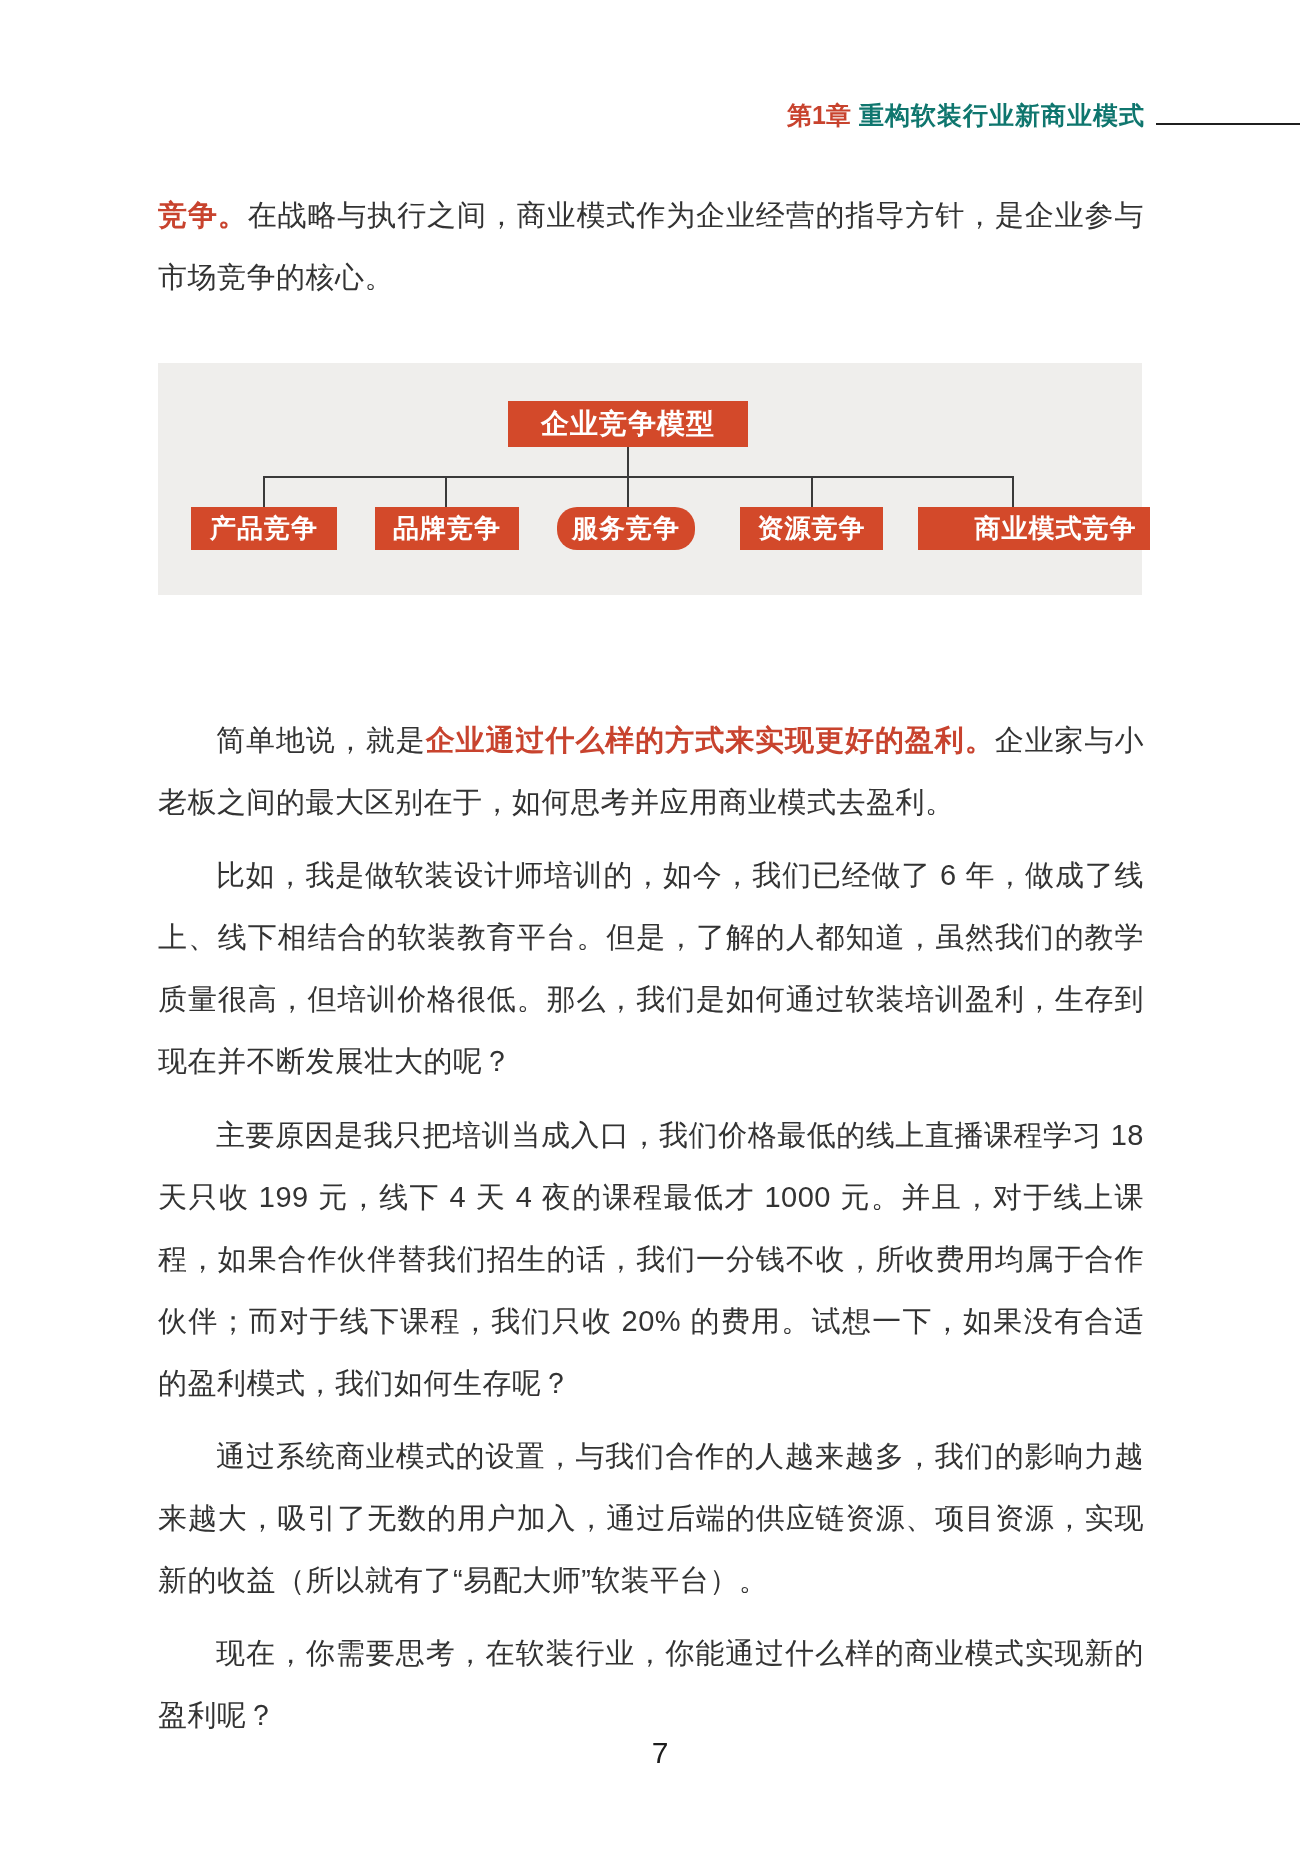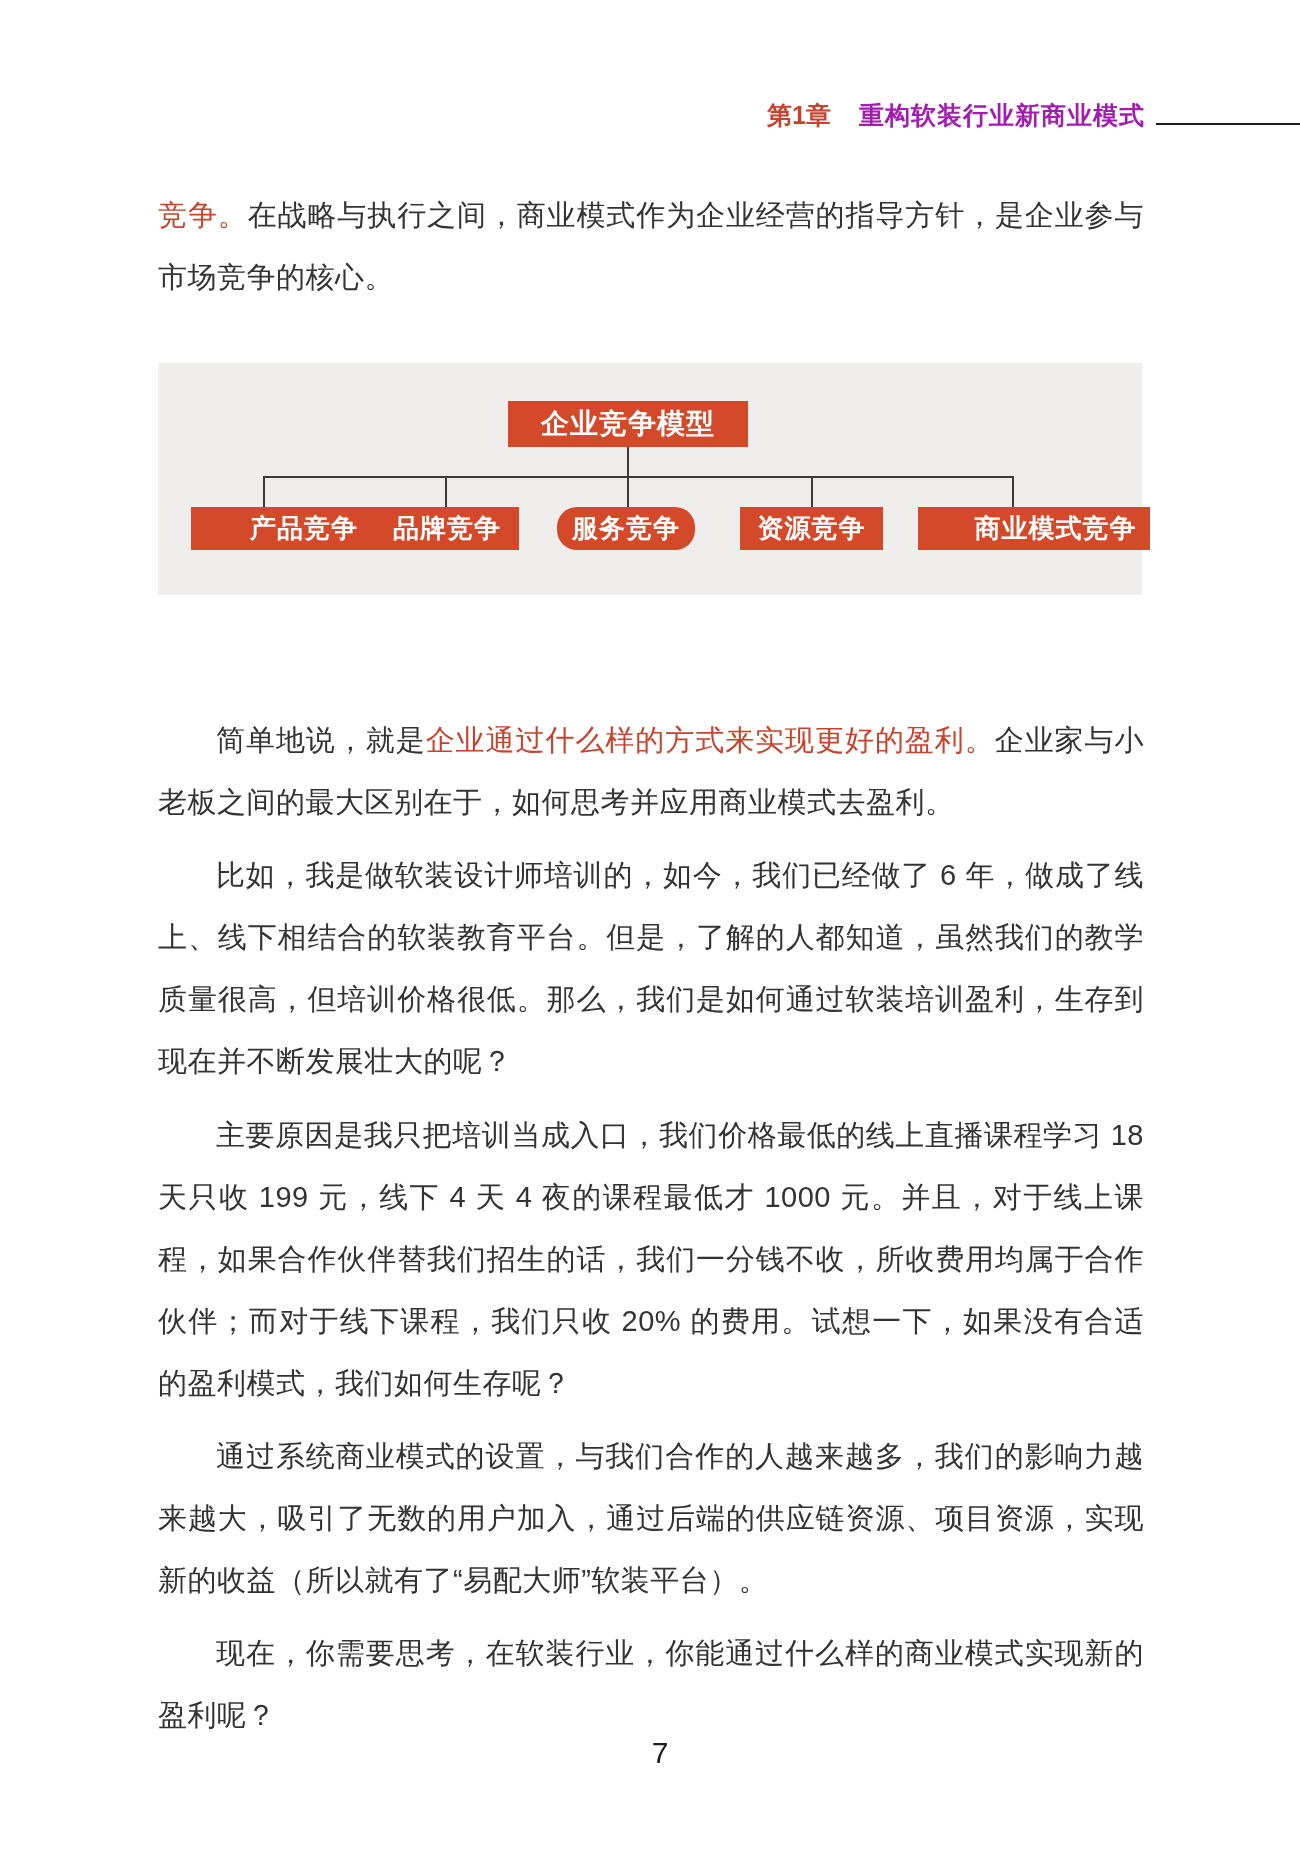--- a/index.html
+++ b/index.html
@@ -24,23 +24,23 @@
     text-align: right;
     font-size: 25px;
     line-height: 34px;
     white-space: nowrap;
   }
   .chapter-number {
     color: #c8432e;
     font-weight: bold;
   }
   .chapter-title {
-    color: #a21caf;
+    color: #0f766e;
     font-weight: bold;
-    margin-left: 28px;
+    margin-left: 8px;
     letter-spacing: 1px;
   }
   .header-rule {
     position: absolute;
     top: 123px;
     left: 1156px;
     width: 144px;
     height: 2px;
     background: #1f1f1f;
   }
@@ -52,21 +52,21 @@
     width: 986px;
     font-size: 29px;
     line-height: 62px;
     color: #333333;
     text-align: justify;
     letter-spacing: 0.5px;
   }
   .indent { text-indent: 2em; }
   .red-bold {
     color: #c8432e;
-    font-weight: normal;
+    font-weight: bold;
   }
   .section-heading {
     position: absolute;
     left: 158px;
     width: 986px;
     font-size: 29px;
     line-height: 62px;
     color: #c8432e;
     font-weight: bold;
     text-indent: 2em;
@@ -98,21 +98,21 @@
     top: 38px;
     width: 240px;
     height: 46px;
     font-size: 28px;
   }
   .node-child {
     top: 144px;
     height: 43px;
     font-size: 26px;
   }
-  .node-child.c0 { left: 33px;  width: 146px; padding-left: 40px; }
+  .node-child.c0 { left: 33px;  width: 146px; }
   .node-child.c1 { left: 217px; width: 144px; text-align: center; }
   .node-child.c2 { left: 399px; width: 138px; border-radius: 20px; }
   .node-child.c3 { left: 582px; width: 143px; }
   .node-child.c4 { left: 760px; width: 189px; padding-left: 43px; }
 
   .conn { position: absolute; background: #3a3a3a; }
   .conn-root-v { left: 469px; top: 84px;  width: 2px; height: 30px; }
   .conn-h      { left: 106px; top: 113px; width: 750px; height: 2px; }
   .conn-stub   { top: 113px; width: 2px; height: 32px; }
   .conn-stub.s0 { left: 105px; }

